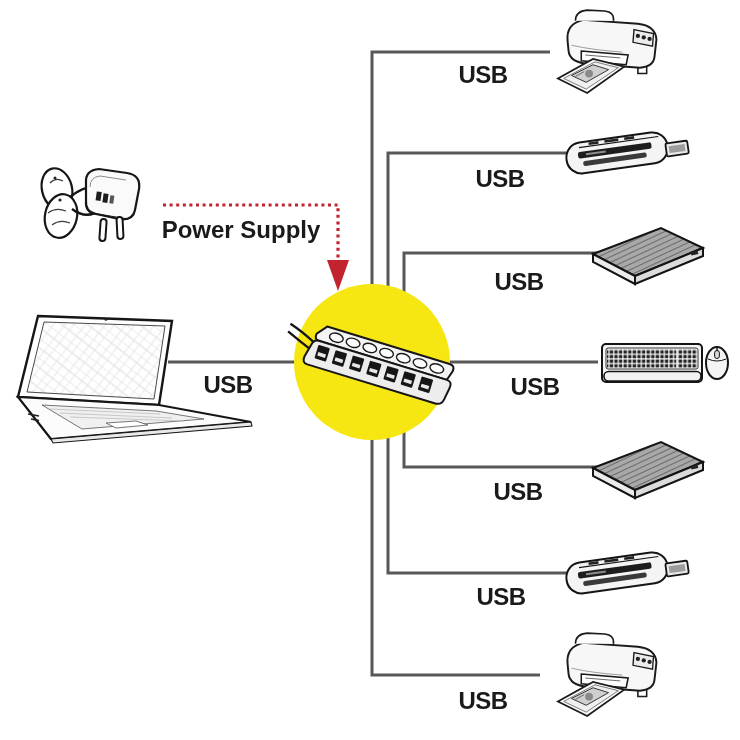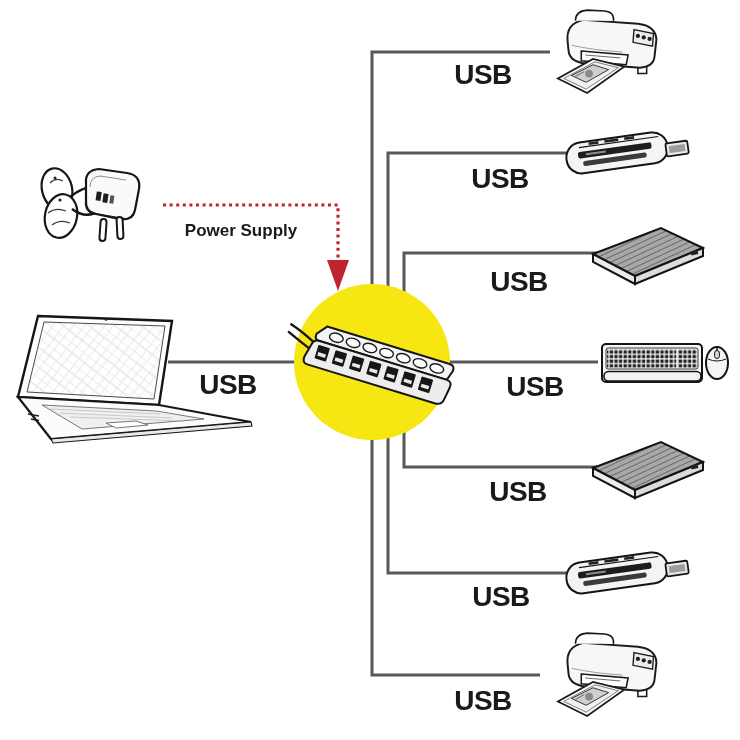--- a/index.html
+++ b/index.html
@@ -5,26 +5,26 @@
   html,body{margin:0;padding:0;background:#fff;}
   .canvas{
     position:relative;width:740px;height:740px;background:#ffffff;overflow:hidden;
     font-family:"Liberation Sans",sans-serif;
   }
   .wires{position:absolute;left:0;top:0;width:740px;height:740px;}
   .conn{fill:none;stroke:var(--line,#58585a);stroke-width:3;}
   .red-dots{fill:none;stroke:var(--red,#c2242f);stroke-width:3.2;stroke-dasharray:3 3.6;}
   .usb-label{
     position:absolute;transform:translate(-50%,-50%);
-    font-weight:bold;font-size:28px;letter-spacing:-0.5px;
+    font-weight:bold;font-size:24px;letter-spacing:-0.5px;
     color:var(--text,#1a1a1a);white-space:nowrap;line-height:1;
   }
   .ps-label{
     position:absolute;transform:translate(-50%,-50%);
-    font-weight:bold;font-size:17px;color:var(--text,#1a1a1a);white-space:nowrap;line-height:1;
+    font-weight:bold;font-size:24px;color:var(--text,#1a1a1a);white-space:nowrap;line-height:1;
   }
   .device{position:absolute;}
   .device svg{display:block;width:100%;height:100%;overflow:visible;}
 </style>
 </head>
 <body>
 
 <div class="canvas">
 
   <svg width="0" height="0" style="position:absolute" aria-hidden="true">

